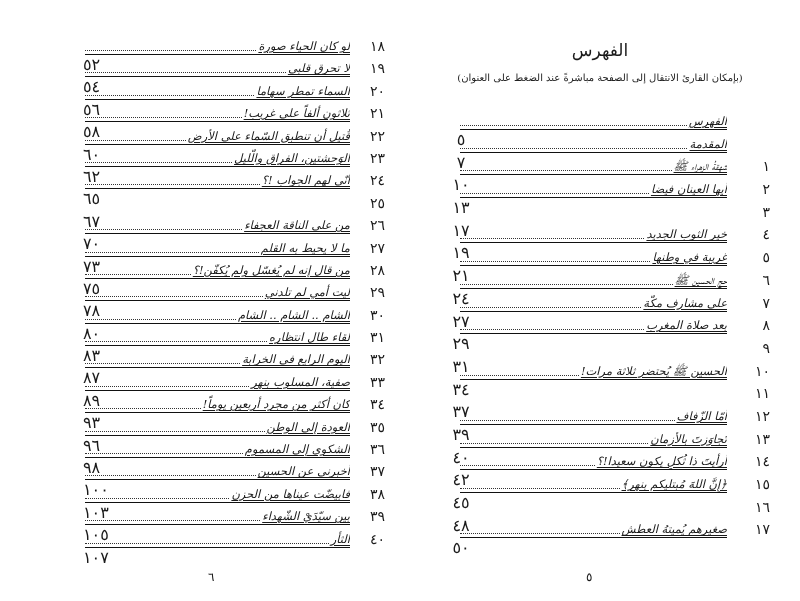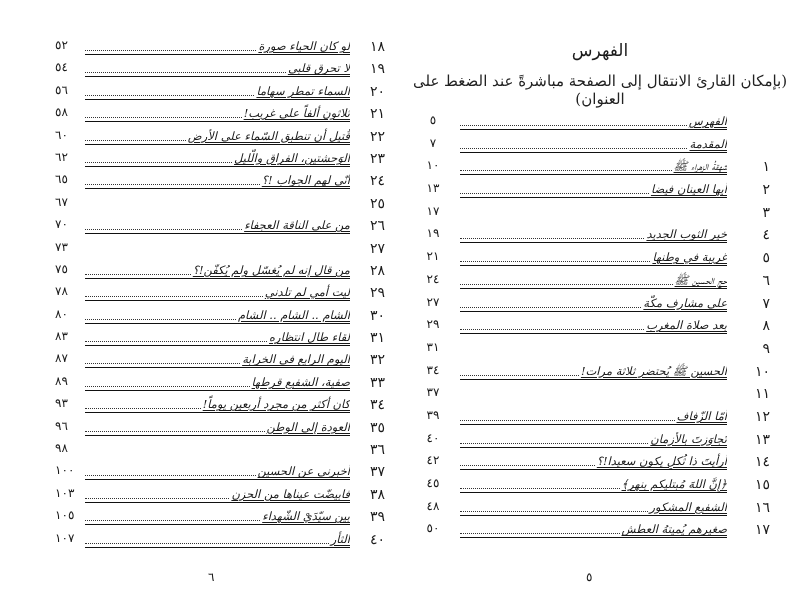--- a/index.html
+++ b/index.html
@@ -9,21 +9,21 @@
   }
   .page { position:absolute; top:0; height:601px; }
   .page-left { left:0; width:400px; }
   .page-right { left:400px; width:400px; }
   .title {
     position:absolute; left:0; right:0; top:40px; text-align:center;
     font-size:17px; direction:rtl;
   }
   .subtitle {
     position:absolute; left:0; right:0; top:72px; text-align:center;
-    font-size:15px; direction:rtl; color:#222;
+    font-size:10px; direction:rtl; color:#222;
   }
   .toc-list { position:absolute; margin:0; padding:0; list-style:none; }
   .page-left .toc-list { top:37px; left:55px; width:330px; }
   .page-right .toc-list { top:112px; left:425px; width:345px; }
   .toc-row { position:relative; height:22.4px; }
   .page-right .toc-row { height:22.7px; }
   .toc-num {
     position:absolute; right:0; top:1px; width:22px; text-align:right;
     font-size:14px; direction:rtl;
   }
@@ -34,22 +34,22 @@
   .page-left .toc-entry { left:30px; right:35px; }
   .page-right .toc-entry { left:35px; right:43px; }
   .toc-title {
     font-size:11.5px; white-space:nowrap; text-decoration:underline;
     text-underline-offset:2px; padding-left:2px; line-height:15px;
   }
   .toc-dots {
     flex:1; border-bottom:1px dotted #333; margin-bottom:3px; height:1px;
   }
   .toc-page {
-    position:absolute; top:1px; width:26px; text-align:left;
-    font-size:12px; direction:rtl;
+    position:absolute; top:18px; width:26px; text-align:left;
+    font-size:16px; direction:rtl;margin-left:28px;
   }
   .page-left .toc-page { left:0; }
   .page-right .toc-page { left:-5px; text-align:center; }
   .folio { position:absolute; top:570px; font-size:12px; }
   .folio-left { left:208px; }
   .folio-right { left:186px; }
 </style>
 </head>
 <body>
 
@@ -118,20 +118,24 @@
       <li class="toc-row">
     <span class="toc-num">٢٦</span>
     <span class="toc-entry">
       <span class="toc-title">من على الناقة العجفاء</span>
       <span class="toc-dots"></span>
     </span>
     <span class="toc-page">٧٠</span>
   </li>
       <li class="toc-row">
     <span class="toc-num">٢٧</span>
+    <span class="toc-entry">
+      <span class="toc-title">ما لا يحيط به القلم</span>
+      <span class="toc-dots"></span>
+    </span>
     <span class="toc-page">٧٣</span>
   </li>
       <li class="toc-row">
     <span class="toc-num">٢٨</span>
     <span class="toc-entry">
       <span class="toc-title">من قال إنه لم يُغسّل ولم يُكفّن!؟</span>
       <span class="toc-dots"></span>
     </span>
     <span class="toc-page">٧٥</span>
   </li>
@@ -163,21 +167,21 @@
     <span class="toc-num">٣٢</span>
     <span class="toc-entry">
       <span class="toc-title">اليوم الرابع في الخرابة</span>
       <span class="toc-dots"></span>
     </span>
     <span class="toc-page">٨٧</span>
   </li>
       <li class="toc-row">
     <span class="toc-num">٣٣</span>
     <span class="toc-entry">
-      <span class="toc-title">صفية، الشفيع قرطها</span>
+      <span class="toc-title">صفية، المسلوب بنهر</span>
       <span class="toc-dots"></span>
     </span>
     <span class="toc-page">٨٩</span>
   </li>
       <li class="toc-row">
     <span class="toc-num">٣٤</span>
     <span class="toc-entry">
       <span class="toc-title">كان أكثر من مجرد أربعين يوماً!</span>
       <span class="toc-dots"></span>
     </span>
@@ -186,20 +190,24 @@
       <li class="toc-row">
     <span class="toc-num">٣٥</span>
     <span class="toc-entry">
       <span class="toc-title">العودة إلى الوطن</span>
       <span class="toc-dots"></span>
     </span>
     <span class="toc-page">٩٦</span>
   </li>
       <li class="toc-row">
     <span class="toc-num">٣٦</span>
+    <span class="toc-entry">
+      <span class="toc-title">الشكوى إلى المسموم</span>
+      <span class="toc-dots"></span>
+    </span>
     <span class="toc-page">٩٨</span>
   </li>
       <li class="toc-row">
     <span class="toc-num">٣٧</span>
     <span class="toc-entry">
       <span class="toc-title">أخبرني عن الحسين</span>
       <span class="toc-dots"></span>
     </span>
     <span class="toc-page">١٠٠</span>
   </li>
@@ -355,24 +363,20 @@
       <li class="toc-row">
     <span class="toc-num">١٥</span>
     <span class="toc-entry">
       <span class="toc-title">﴿إِنَّ اللهَ مُبتليكم بنهر﴾</span>
       <span class="toc-dots"></span>
     </span>
     <span class="toc-page">٤٥</span>
   </li>
       <li class="toc-row">
     <span class="toc-num">١٦</span>
-    <span class="toc-entry">
-      <span class="toc-title">الشفيع المشكور</span>
-      <span class="toc-dots"></span>
-    </span>
     <span class="toc-page">٤٨</span>
   </li>
       <li class="toc-row">
     <span class="toc-num">١٧</span>
     <span class="toc-entry">
       <span class="toc-title">صغيرهم يُميتهُ العطش</span>
       <span class="toc-dots"></span>
     </span>
     <span class="toc-page">٥٠</span>
   </li>

